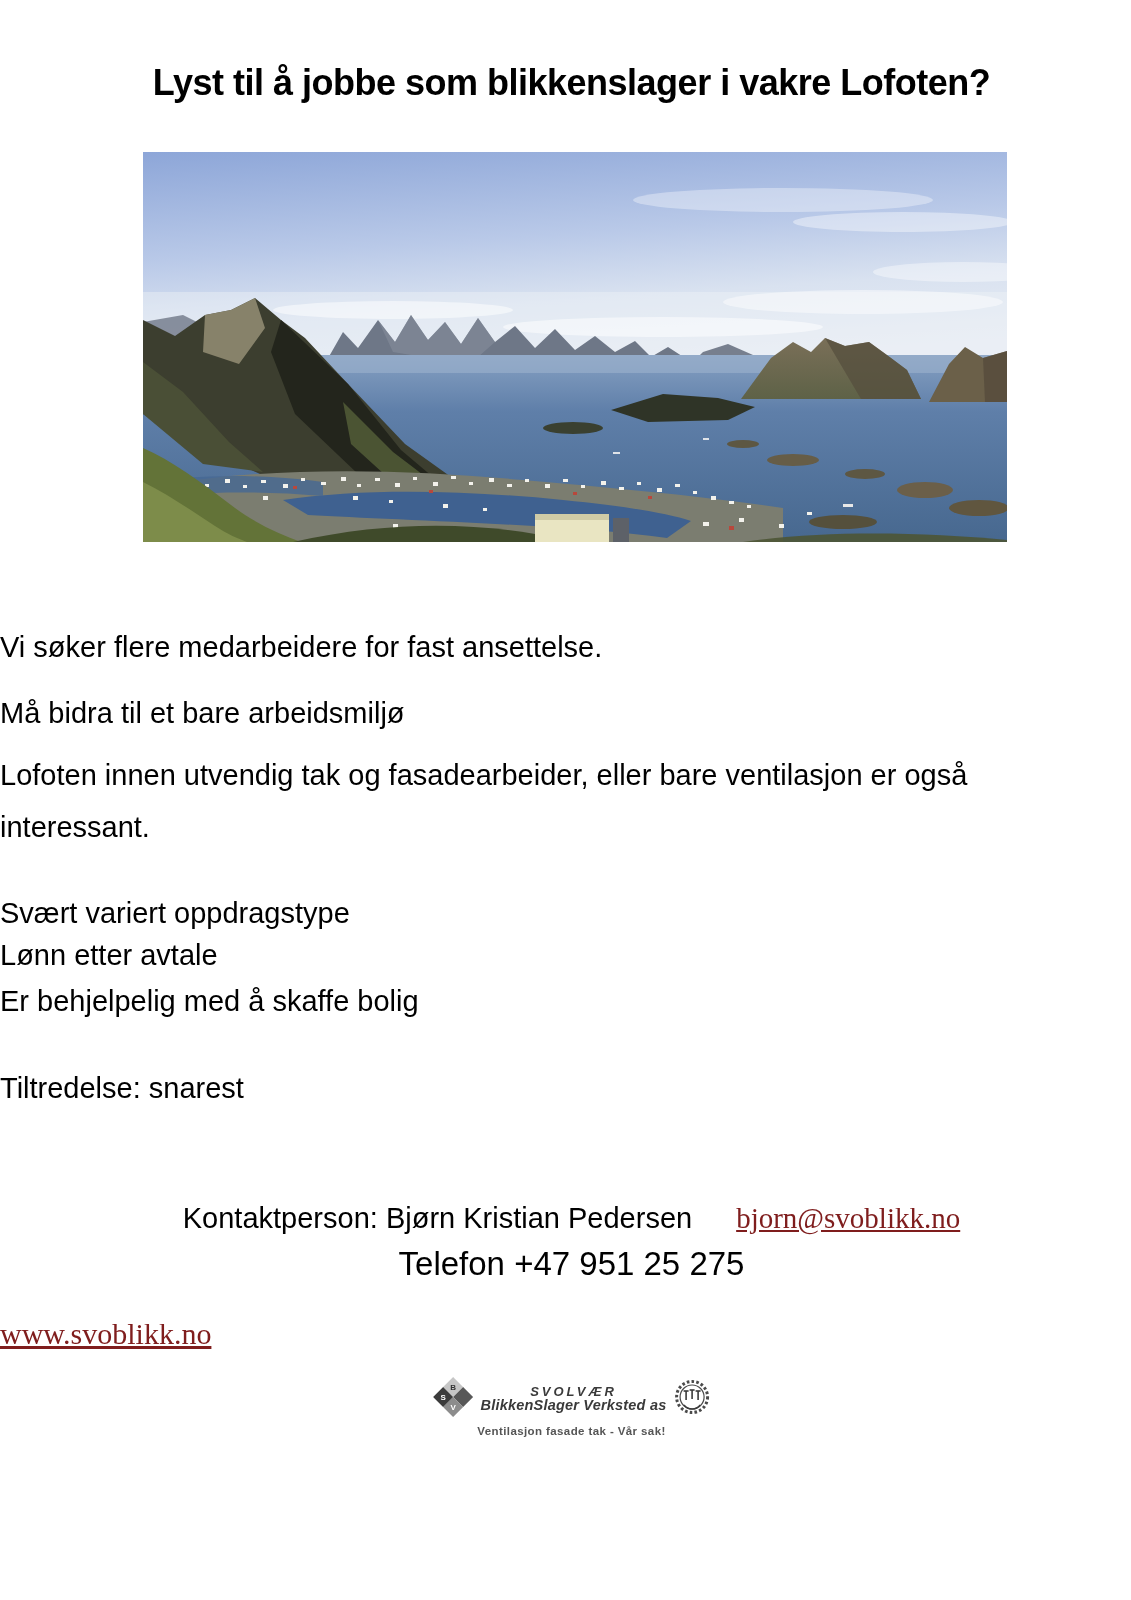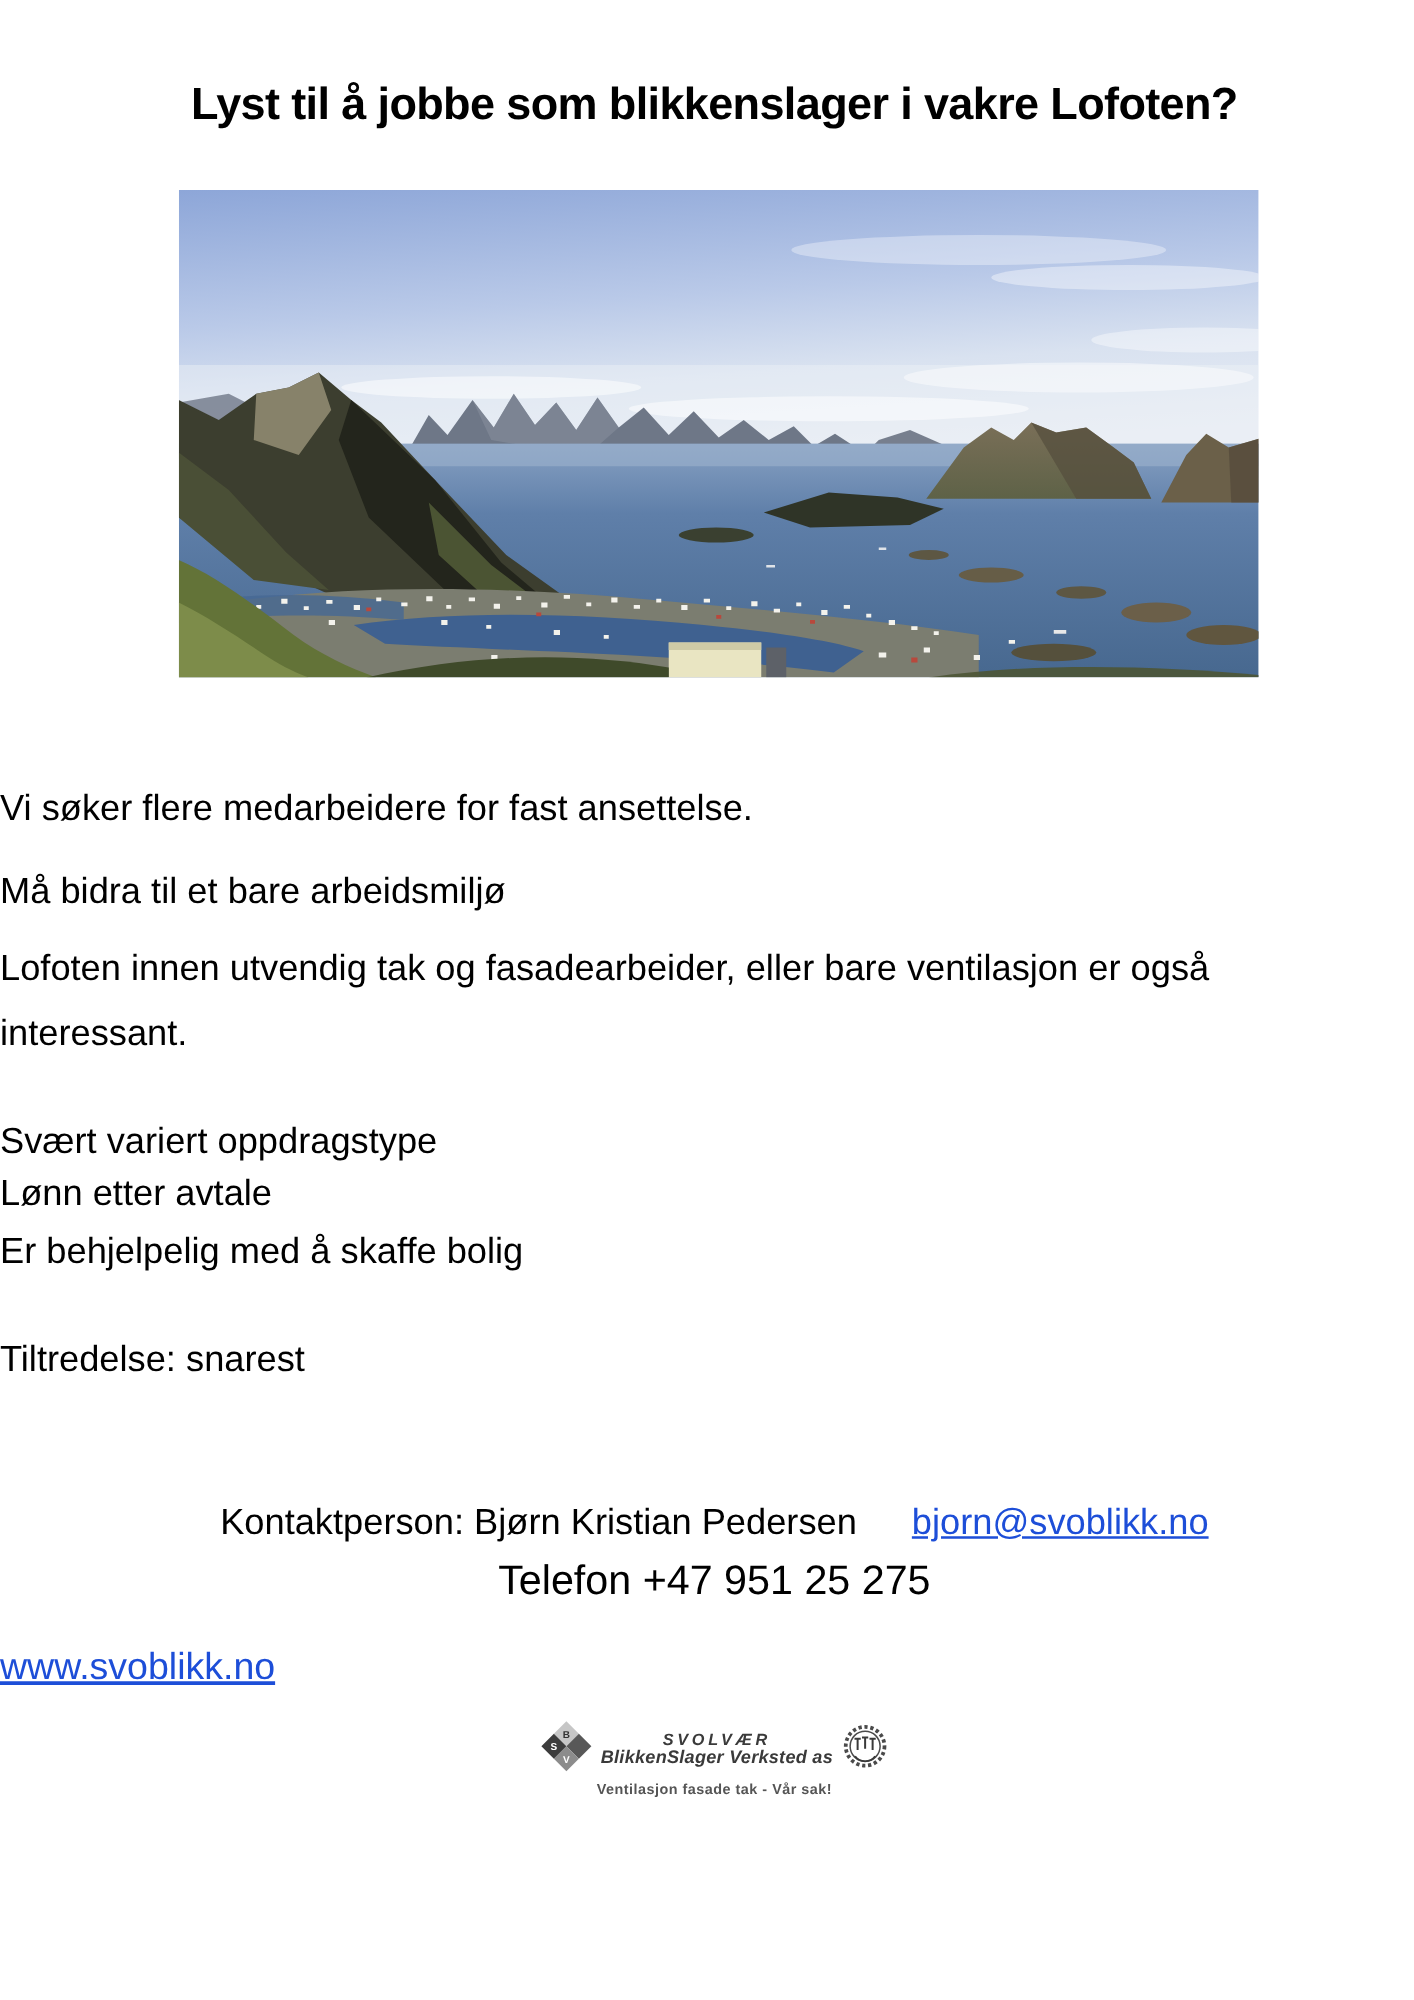--- a/index.html
+++ b/index.html
@@ -33,21 +33,21 @@
     height:38px;
   }
   .contact-line{
     position:absolute;left:0;width:100%;top:1198px;
     display:flex;justify-content:center;align-items:baseline;
     gap:44px;
     font-size:29px;line-height:40px;
   }
   .phone-line{position:absolute;left:0;width:100%;top:1244px;text-align:center;font-size:33px;line-height:40px;}
   .website-line{position:absolute;left:0;width:100%;top:1312px;text-align:left;font-size:30px;line-height:44px;}
-  a.link{color:#1d4ed8;text-decoration:underline;cursor:pointer;}
+  a.link{color:#7f1d1d;text-decoration:underline;cursor:pointer;font-family:Liberation Serif, serif;}
   .logo{
     position:absolute;top:1376px;left:50%;transform:translateX(-50%);
     display:flex;flex-direction:column;align-items:center;
   }
   .logo-row{display:flex;align-items:center;gap:7px;}
   .logo-texts{display:flex;flex-direction:column;line-height:1.05;align-items:center;}
   .logo-name1{
     font-size:13px;font-weight:bold;font-style:italic;
     letter-spacing:3px;color:#3a3a3a;
   }

